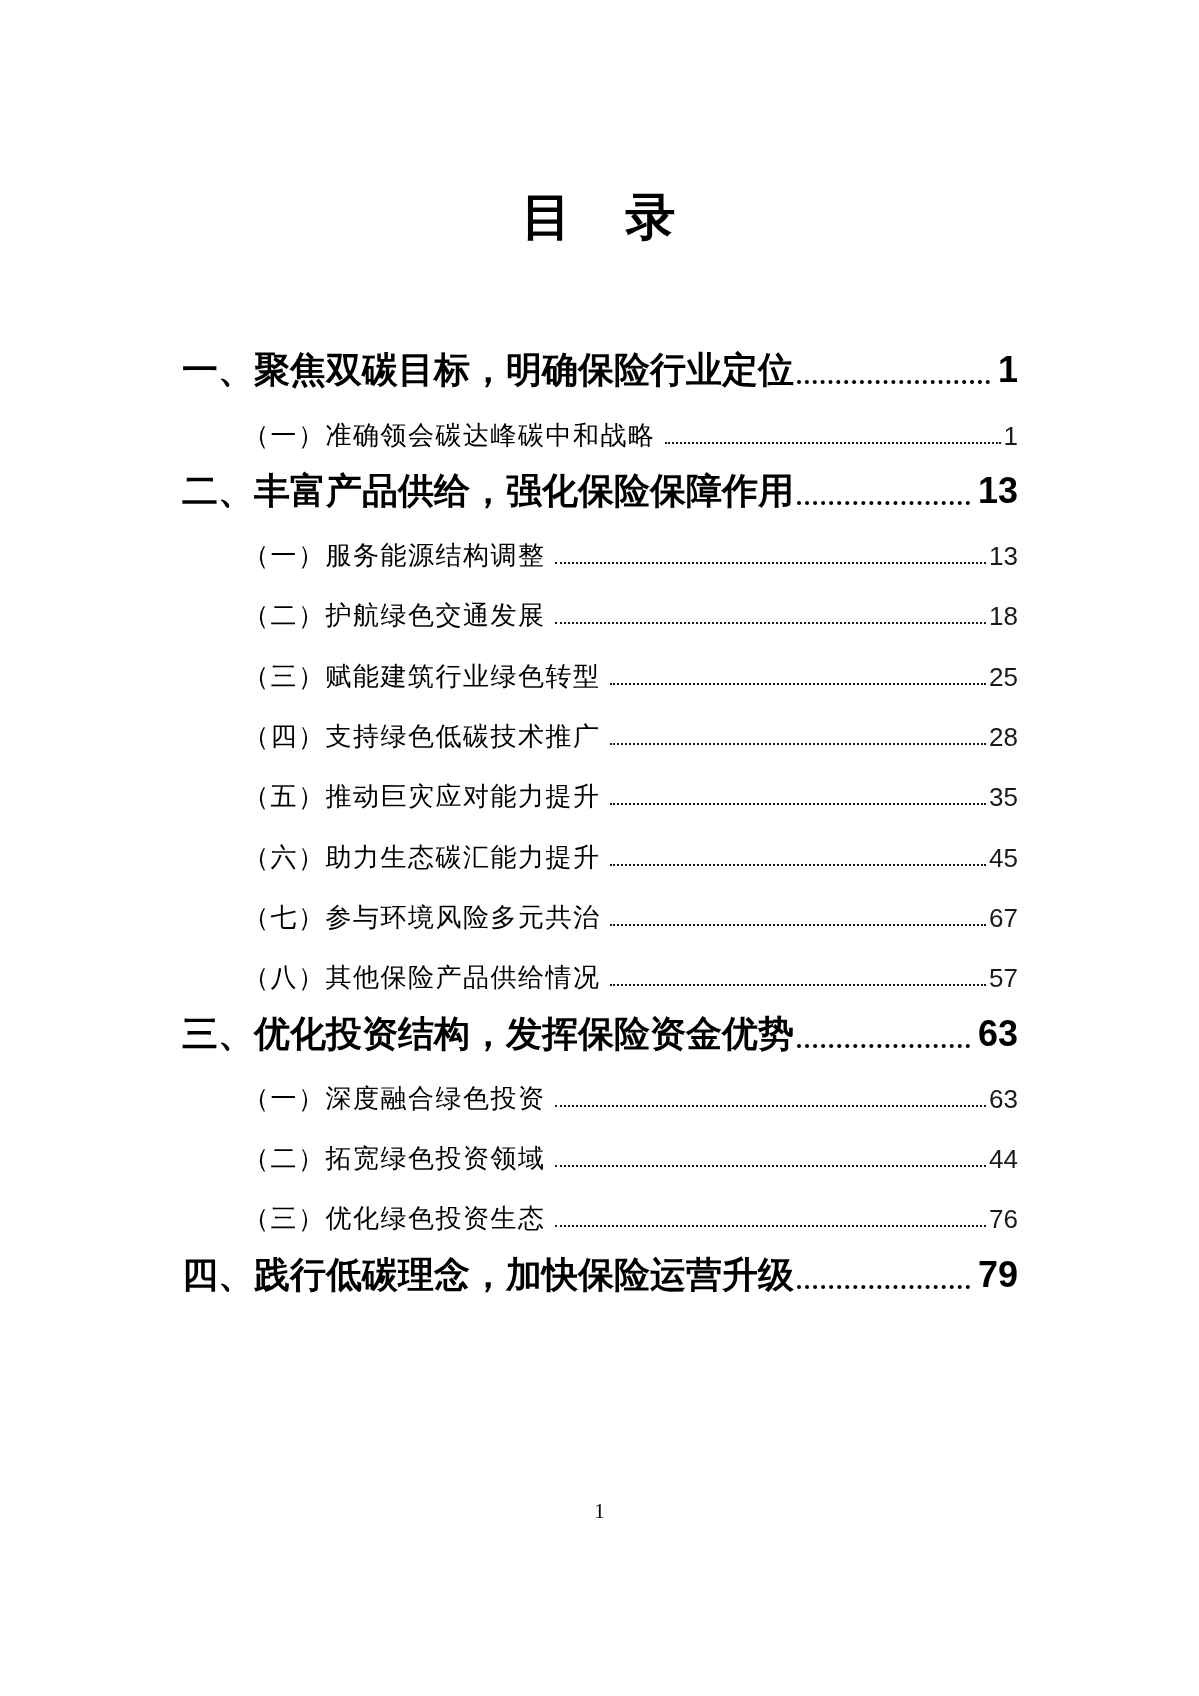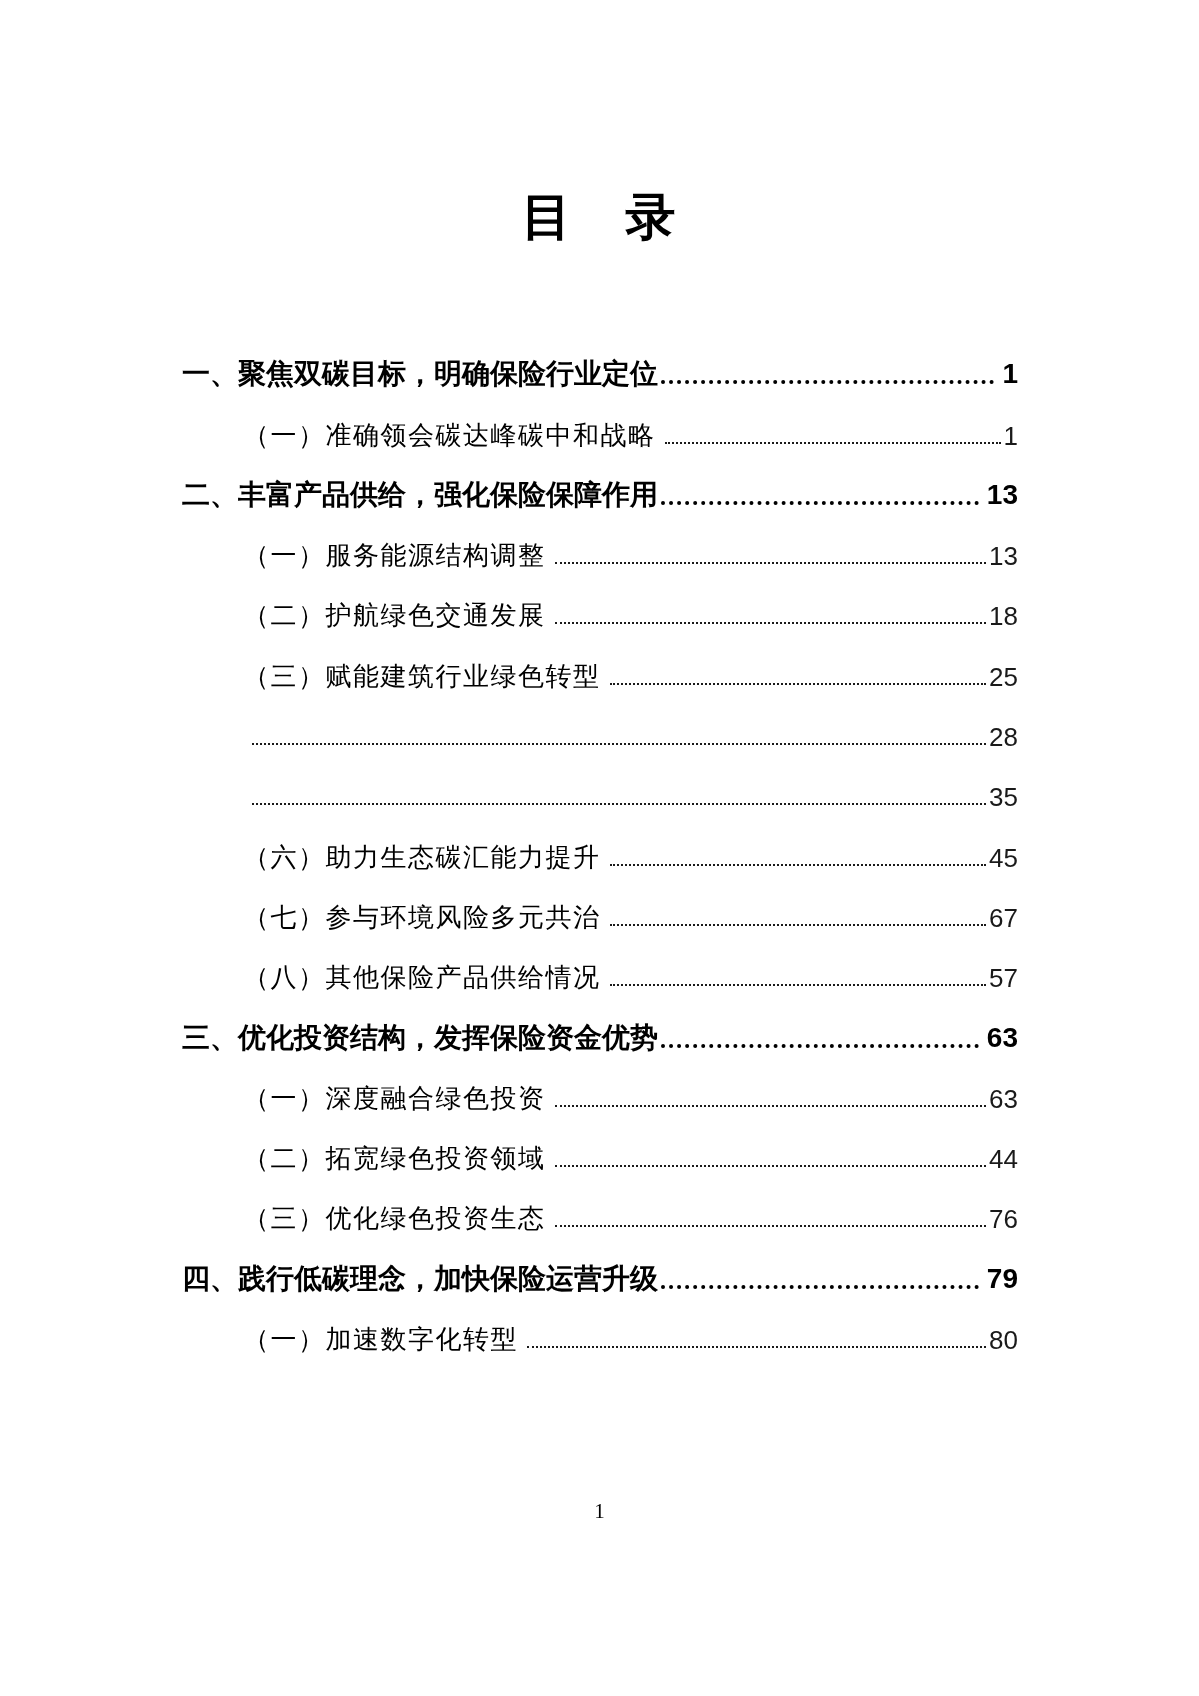--- a/index.html
+++ b/index.html
@@ -52,21 +52,21 @@
     flex: 1 1 auto;
     min-width: 16px;
     height: 0;
   }
   .pg {
     white-space: nowrap;
   }
   .lvl1 {
     font-family: "Liberation Sans", sans-serif;
     font-weight: 700;
-    font-size: 28px;
+    font-size: 36px;
   }
   .lvl1 .leader {
     border-bottom: 4px dotted #000000;
     margin: 0 0 4px 3px;
   }
   .lvl1 .pg {
     padding-left: 8px;
   }
   .lvl2 {
     padding-left: 61px;
@@ -130,24 +130,26 @@
         <span class="lbl">（二）护航绿色交通发展</span>
         <span class="leader"></span>
         <span class="pg">18</span>
       </div>
       <div class="row lvl2">
         <span class="lbl">（三）赋能建筑行业绿色转型</span>
         <span class="leader"></span>
         <span class="pg">25</span>
       </div>
       <div class="row lvl2">
+        <span class="lbl">（四）支持绿色低碳技术推广</span>
         <span class="leader"></span>
         <span class="pg">28</span>
       </div>
       <div class="row lvl2">
+        <span class="lbl">（五）推动巨灾应对能力提升</span>
         <span class="leader"></span>
         <span class="pg">35</span>
       </div>
       <div class="row lvl2">
         <span class="lbl">（六）助力生态碳汇能力提升</span>
         <span class="leader"></span>
         <span class="pg">45</span>
       </div>
       <div class="row lvl2">
         <span class="lbl">（七）参与环境风险多元共治</span>
@@ -177,21 +179,16 @@
       <div class="row lvl2">
         <span class="lbl">（三）优化绿色投资生态</span>
         <span class="leader"></span>
         <span class="pg">76</span>
       </div>
       <div class="row lvl1">
         <span class="lbl">四、践行低碳理念，加快保险运营升级</span>
         <span class="leader"></span>
         <span class="pg">79</span>
       </div>
-      <div class="row lvl2">
-        <span class="lbl">（一）加速数字化转型</span>
-        <span class="leader"></span>
-        <span class="pg">80</span>
-      </div>
     </div>
 
   <div class="page-footer">1</div>
 </div>
 
 </body></html>

